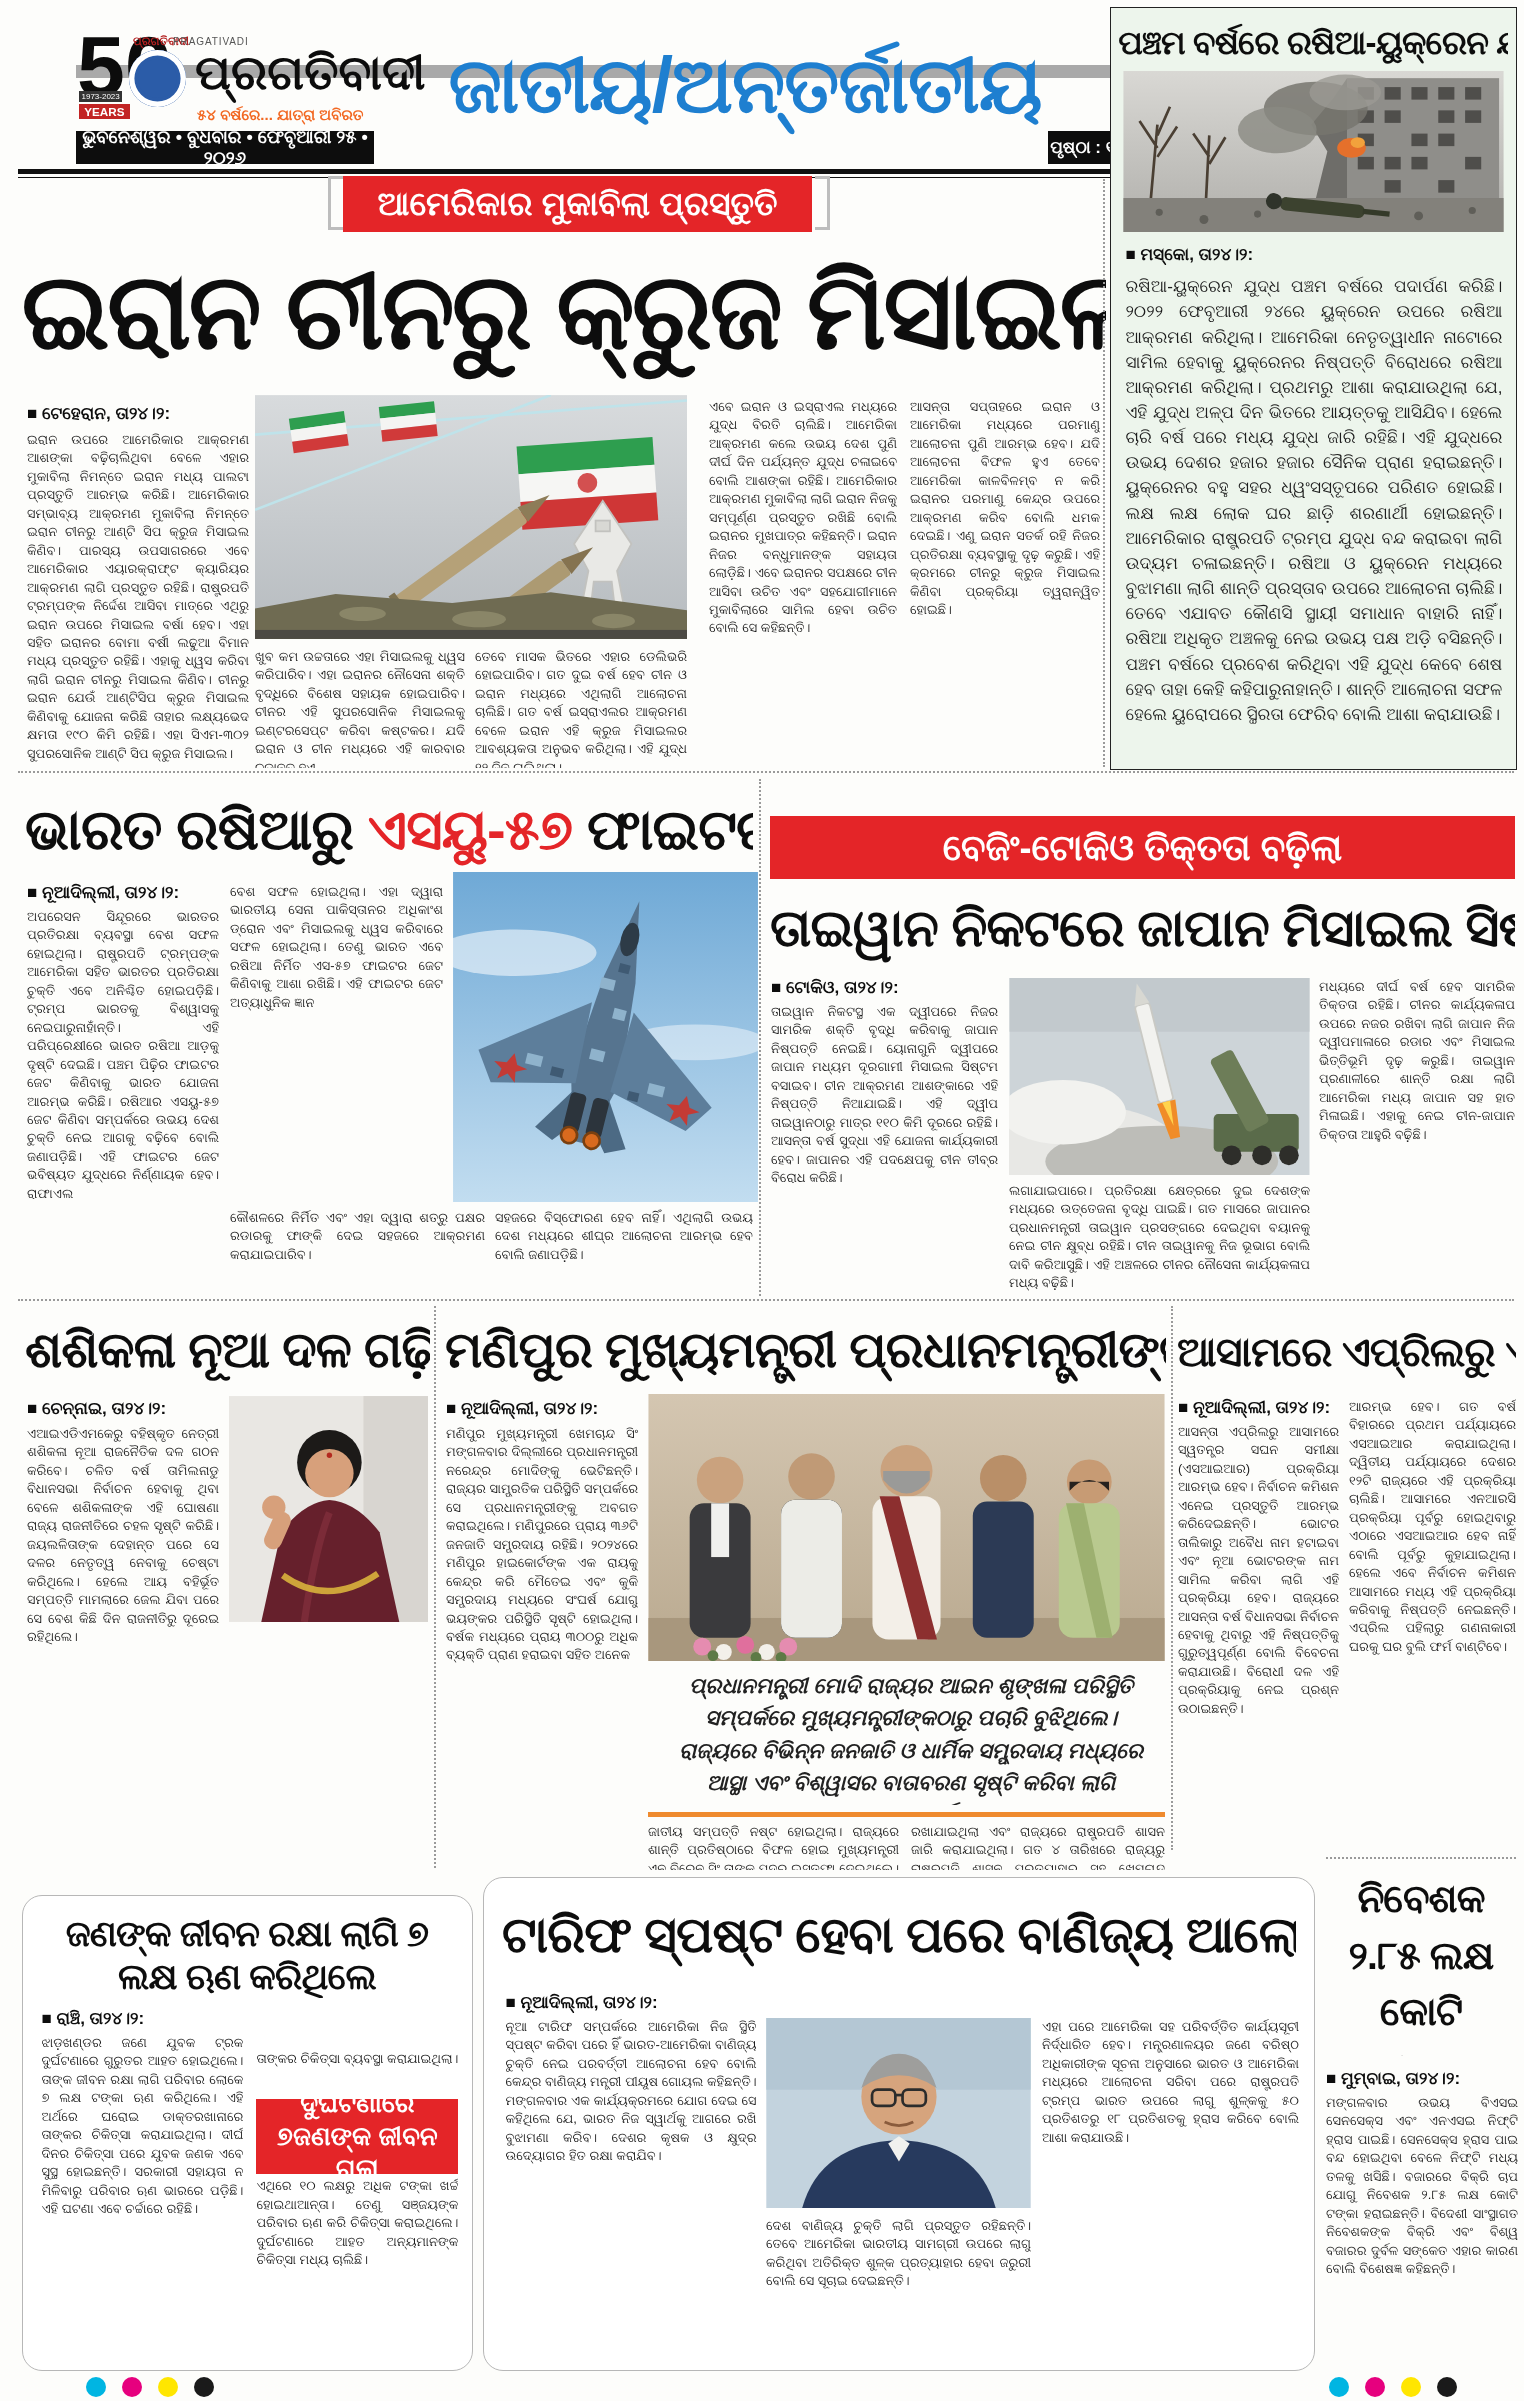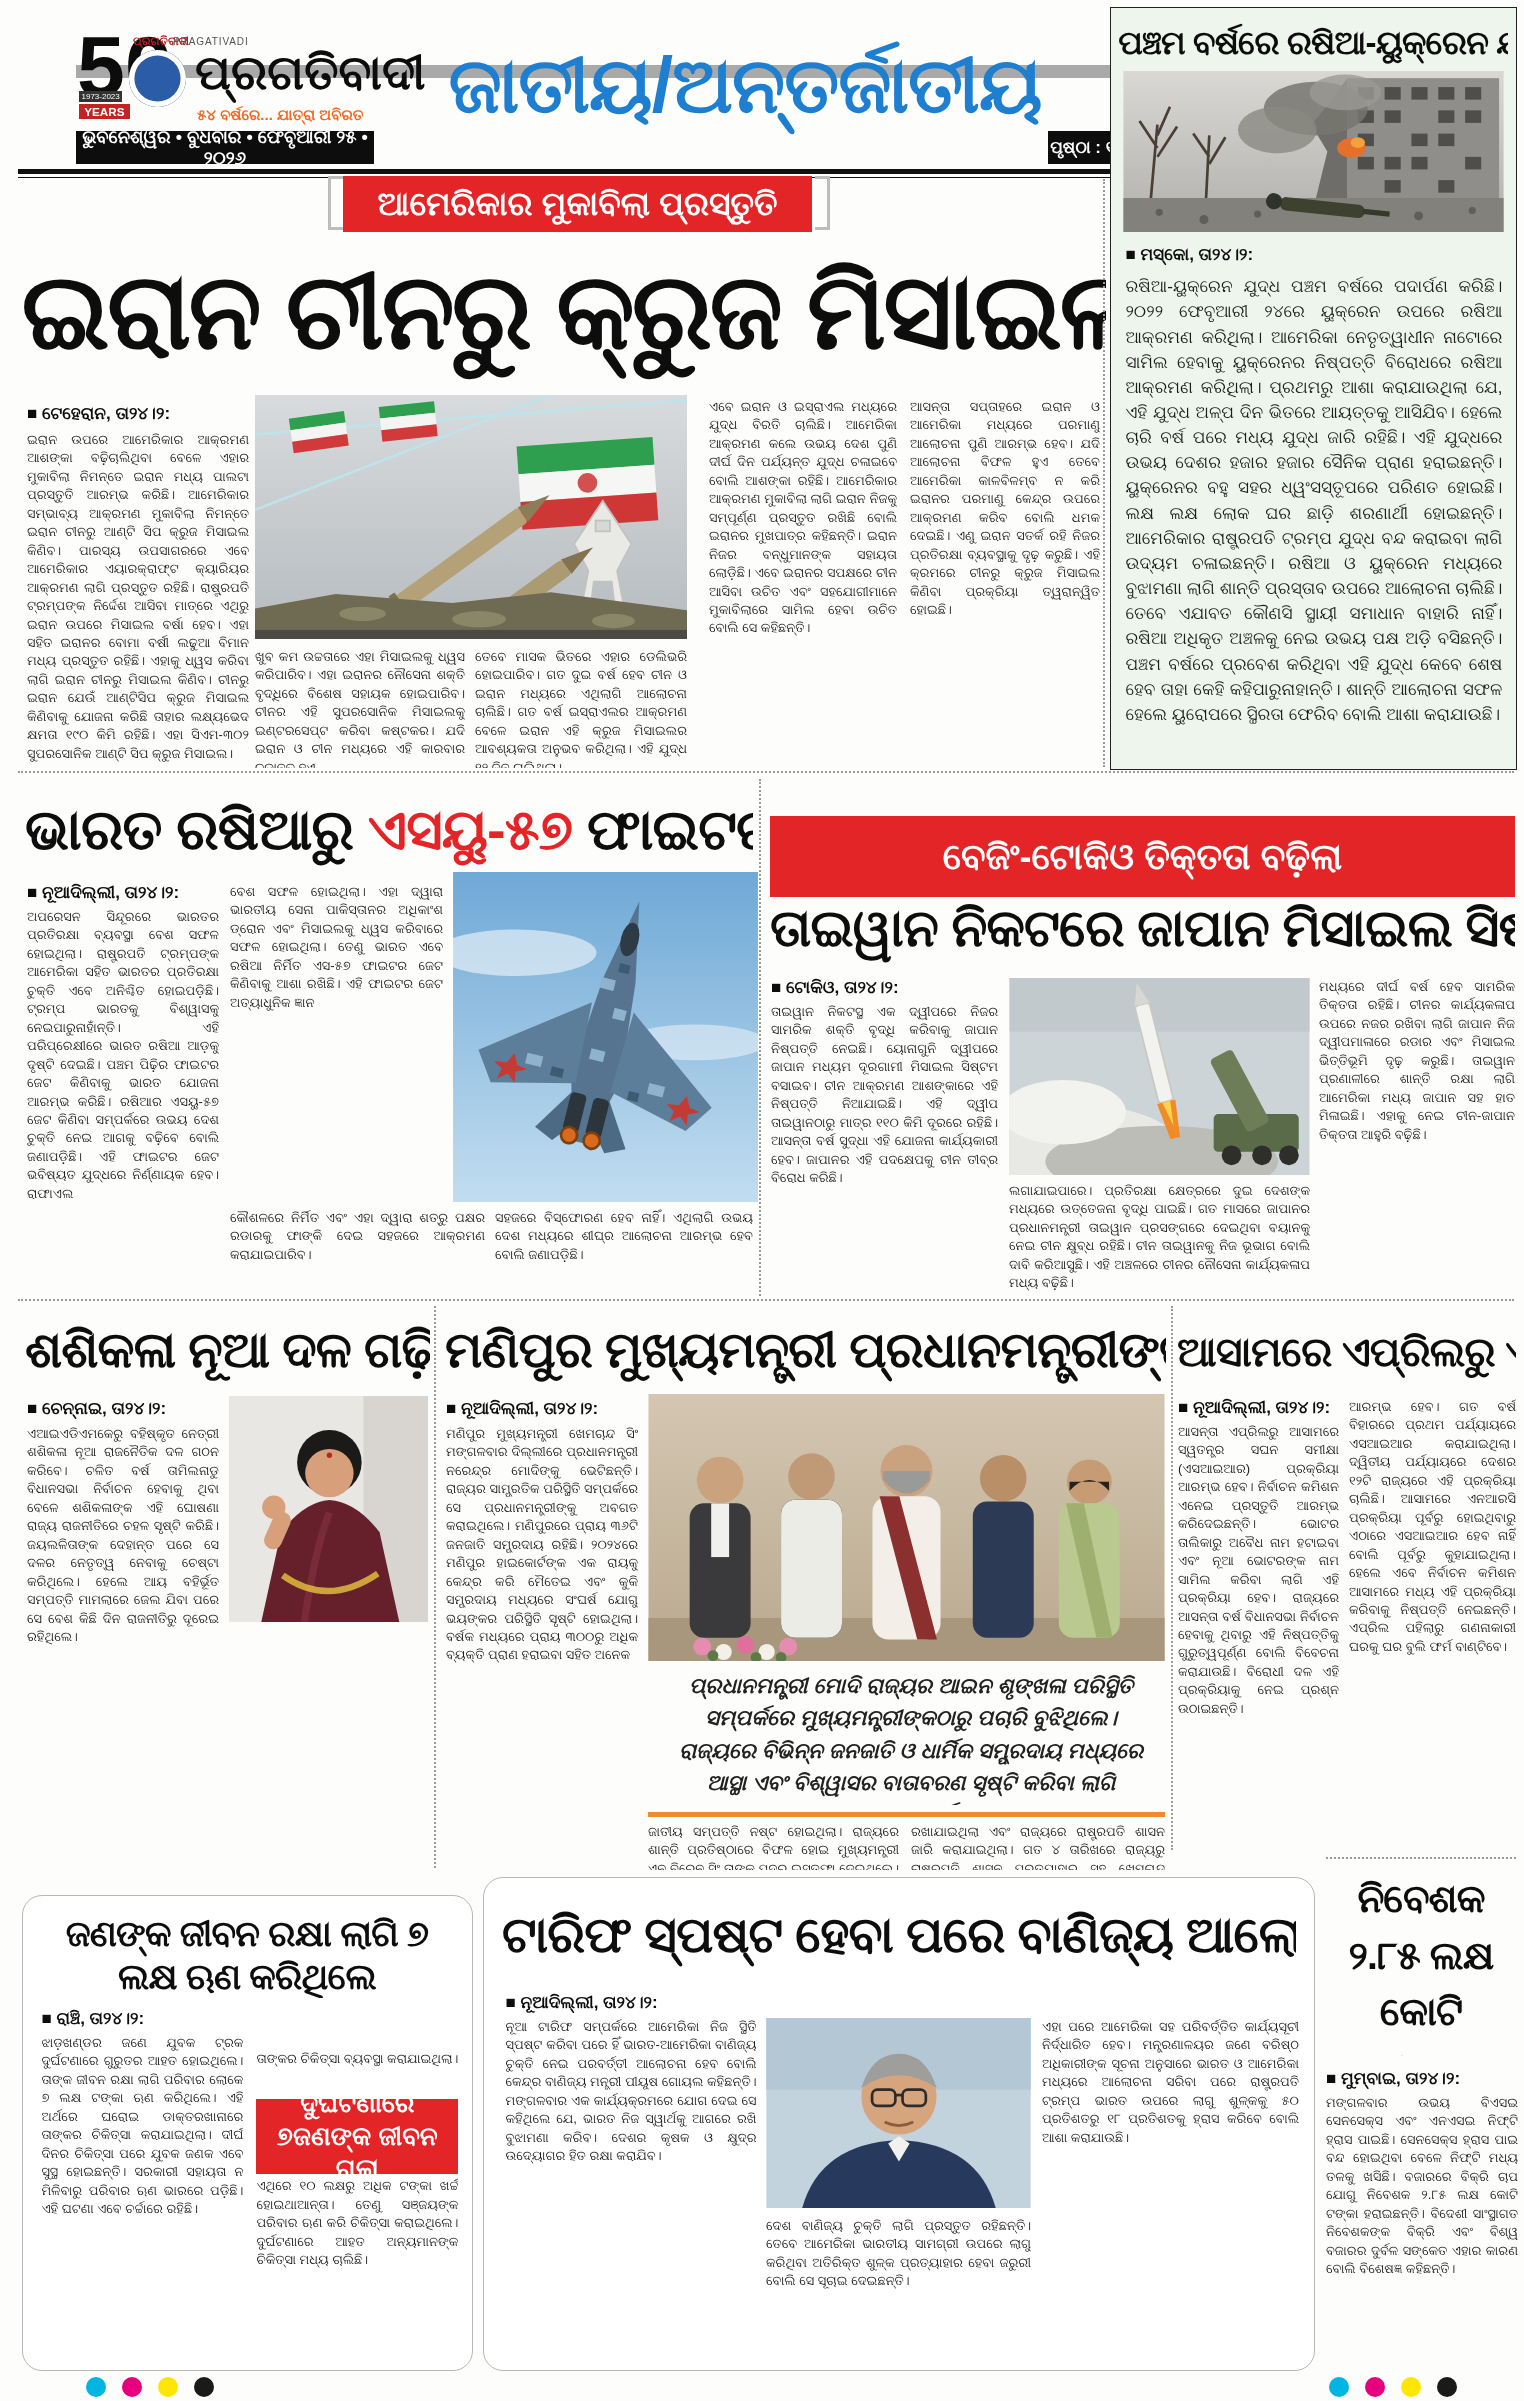--- a/index.html
+++ b/index.html
@@ -228,21 +228,21 @@
       <polygon points="268,238 274,226 280,238 292,240 280,246 282,258 272,250 262,258 264,246 254,240" fill="#c43b35"></polygon>
     </g>
   </svg>
 
 
   <div class="abs bodytxt" style="left:495px;top:1209px;width:258px;height:84px;">ସହଜରେ ବିସ୍ଫୋରଣ ହେବ ନାହିଁ। ଏଥିଲାଗି ଉଭୟ ଦେଶ ମଧ୍ୟରେ ଶୀଘ୍ର ଆଲୋଚନା ଆରମ୍ଭ ହେବ ବୋଲି ଜଣାପଡ଼ିଛି।</div>
   <div class="abs bodytxt" style="left:230px;top:1209px;width:255px;height:84px;">କୌଶଳରେ ନିର୍ମିତ ଏବଂ ଏହା ଦ୍ୱାରା ଶତ୍ରୁ ପକ୍ଷର ରଡାରକୁ ଫାଙ୍କି ଦେଇ ସହଜରେ ଆକ୍ରମଣ କରାଯାଇପାରିବ।</div>
 
   <div class="abs vdot" style="left:759px;top:779px;height:517px;"></div>
 
-  <div class="abs redbar" style="left:770px;top:816px;width:745px;height:81px;font-size:36px;">
+  <div class="abs redbar" style="left:770px;top:816px;width:745px;height:63px;font-size:36px;">
     <span>ବେଜିଂ-ଟୋକିଓ ତିକ୍ତତା ବଢ଼ିଲା</span>
   </div>
   <div class="abs hl center" style="left:770px;top:888px;width:745px;height:81px;font-size:52px;line-height:81px;white-space:nowrap;">ତାଇୱାନ ନିକଟରେ ଜାପାନ ମିସାଇଲ ସିଷ୍ଟମ ବସାଇବ</div>
   <div class="abs dl" style="left:771px;top:978px;width:206px;">■ ଟୋକିଓ, ତା୨୪।୨:</div>
   <div class="abs bodytxt" style="left:771px;top:1003px;width:227px;height:292px;">ତାଇୱାନ ନିକଟସ୍ଥ ଏକ ଦ୍ୱୀପରେ ନିଜର ସାମରିକ ଶକ୍ତି ବୃଦ୍ଧି କରିବାକୁ ଜାପାନ ନିଷ୍ପତ୍ତି ନେଇଛି। ୟୋନାଗୁନି ଦ୍ୱୀପରେ ଜାପାନ ମଧ୍ୟମ ଦୂରଗାମୀ ମିସାଇଲ ସିଷ୍ଟମ ବସାଇବ। ଚୀନ ଆକ୍ରମଣ ଆଶଙ୍କାରେ ଏହି ନିଷ୍ପତ୍ତି ନିଆଯାଇଛି। ଏହି ଦ୍ୱୀପ ତାଇୱାନଠାରୁ ମାତ୍ର ୧୧୦ କିମି ଦୂରରେ ରହିଛି। ଆସନ୍ତା ବର୍ଷ ସୁଦ୍ଧା ଏହି ଯୋଜନା କାର୍ଯ୍ୟକାରୀ ହେବ। ଜାପାନର ଏହି ପଦକ୍ଷେପକୁ ଚୀନ ତୀବ୍ର ବିରୋଧ କରିଛି।</div>
 
   <svg class="abs" style="left:1009px;top:978px;" width="301" height="197" viewBox="0 0 335 220">
     <rect width="335" height="220" fill="#cdd4d8"></rect>
     <rect x="0" y="0" width="335" height="60" fill="#c2c9cd"></rect>
     <ellipse cx="80" cy="190" rx="110" ry="48" fill="#e8e8e5"></ellipse>

